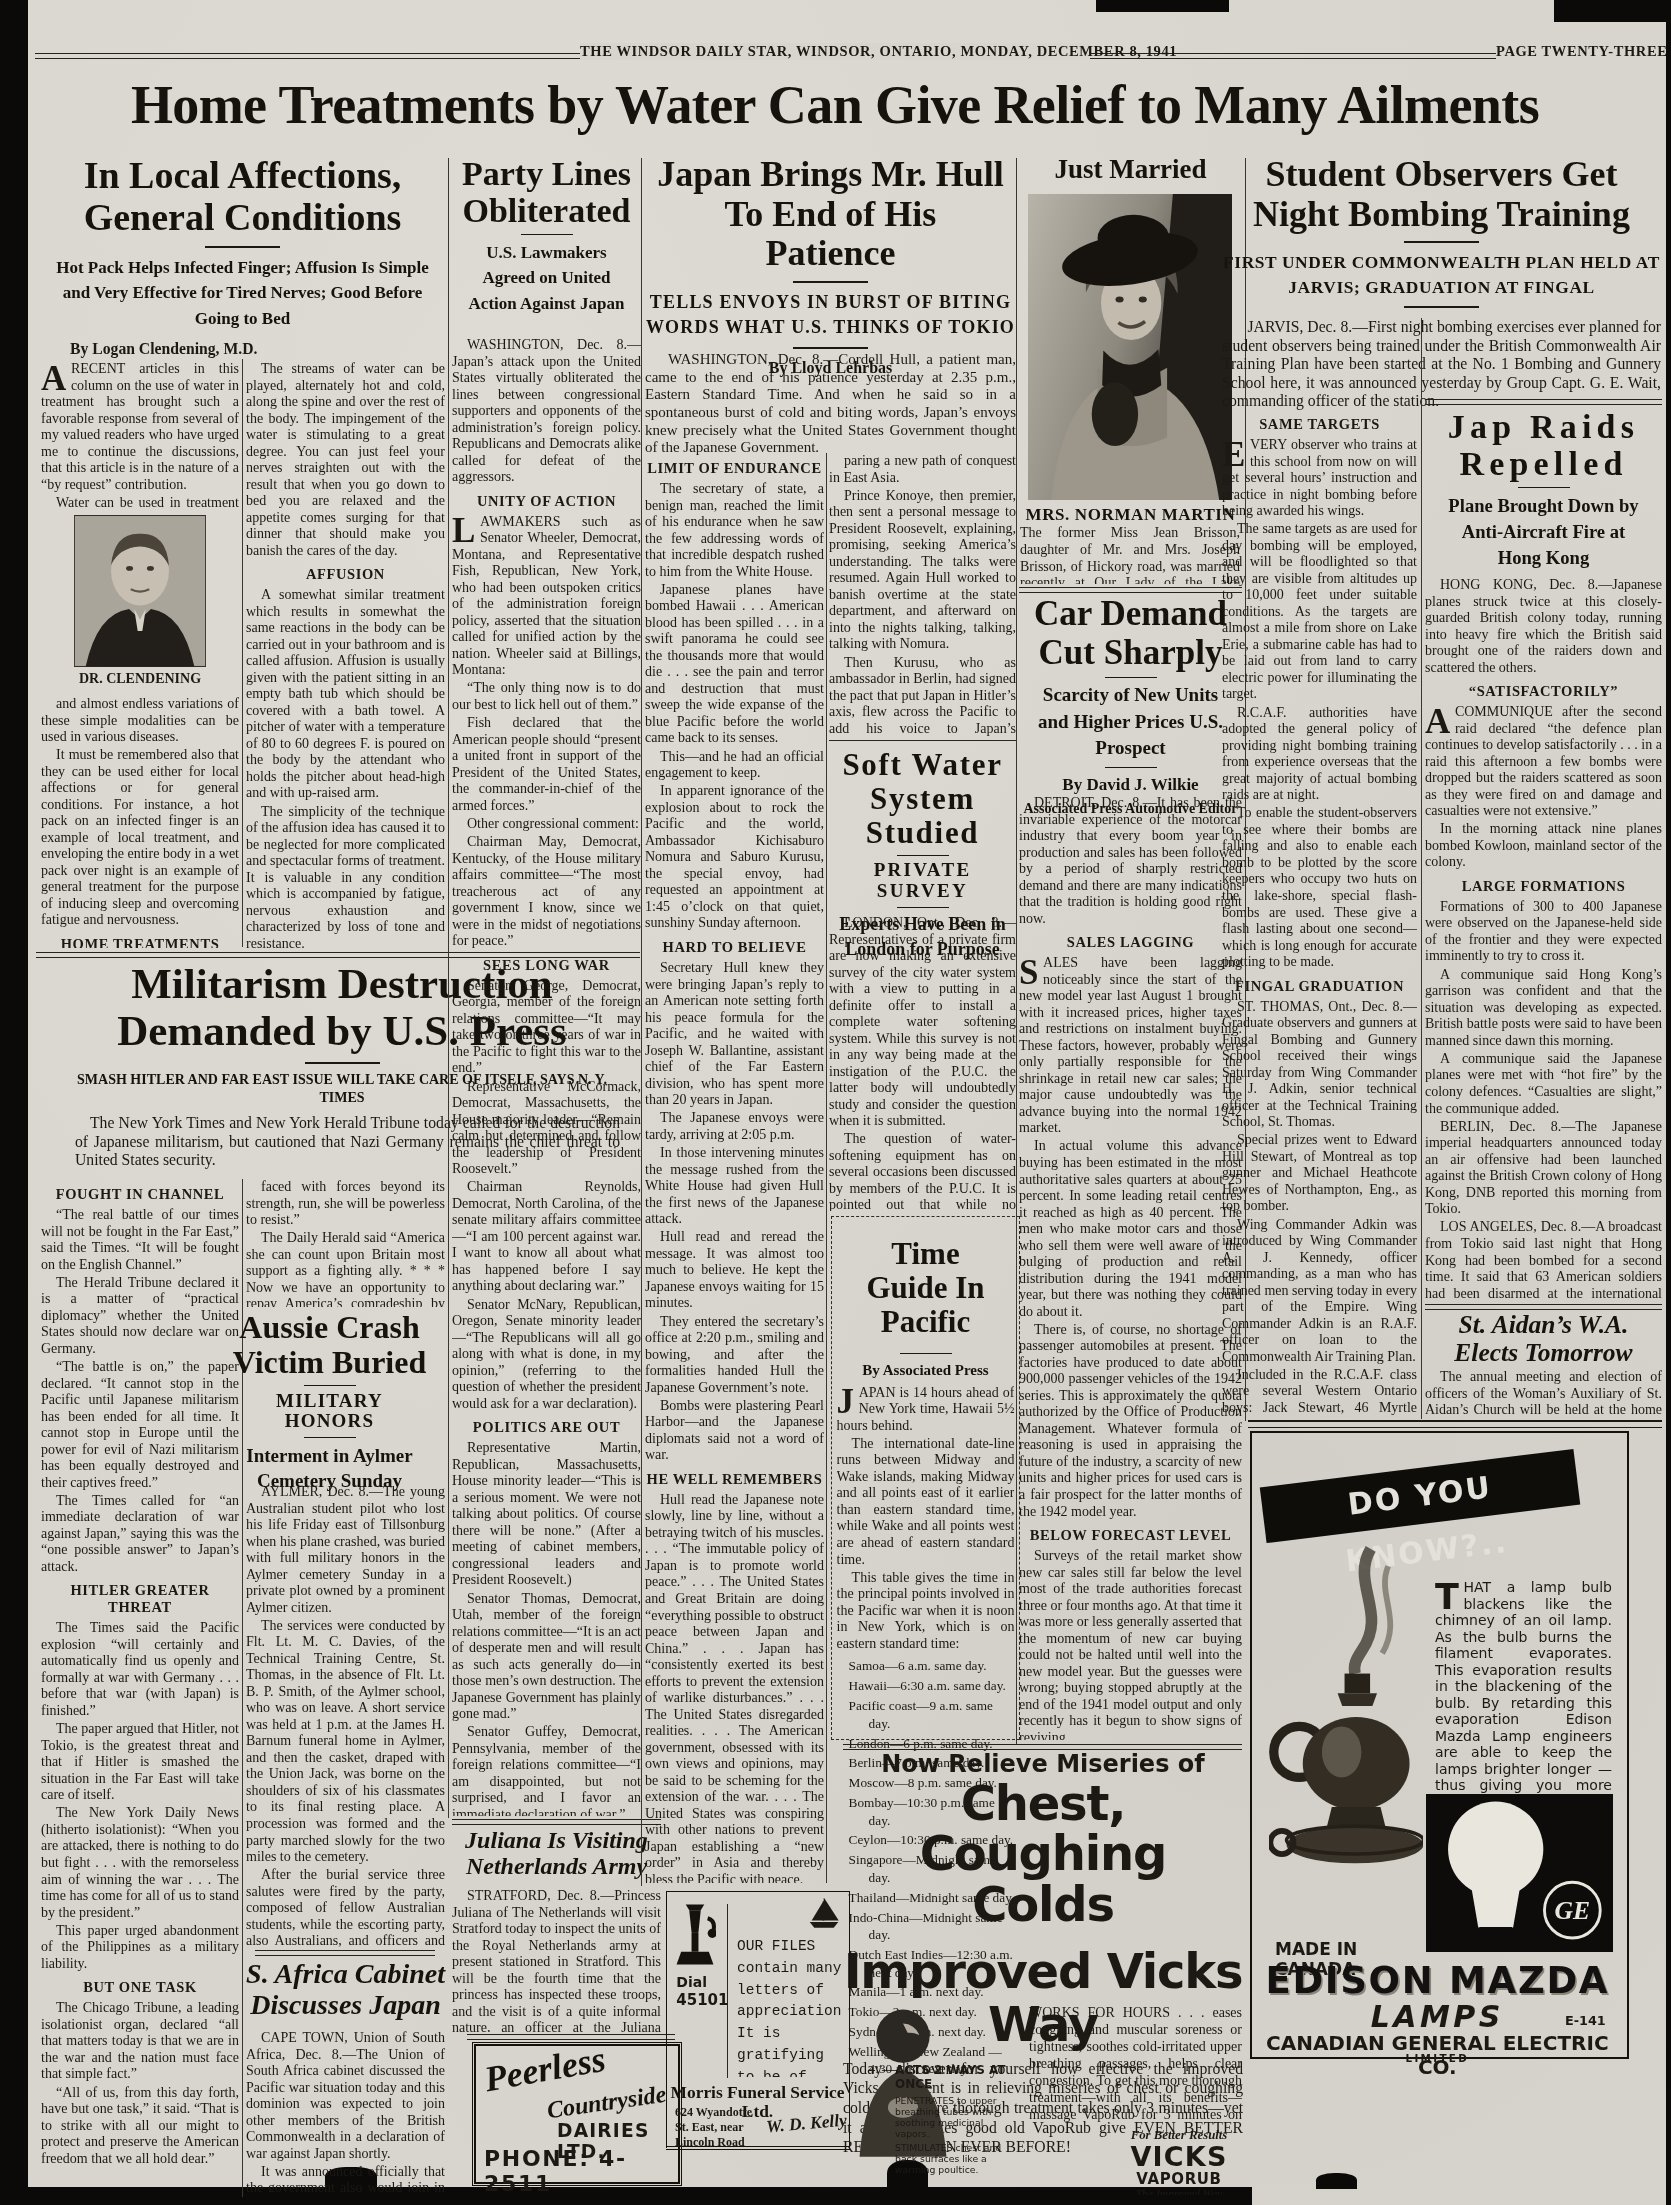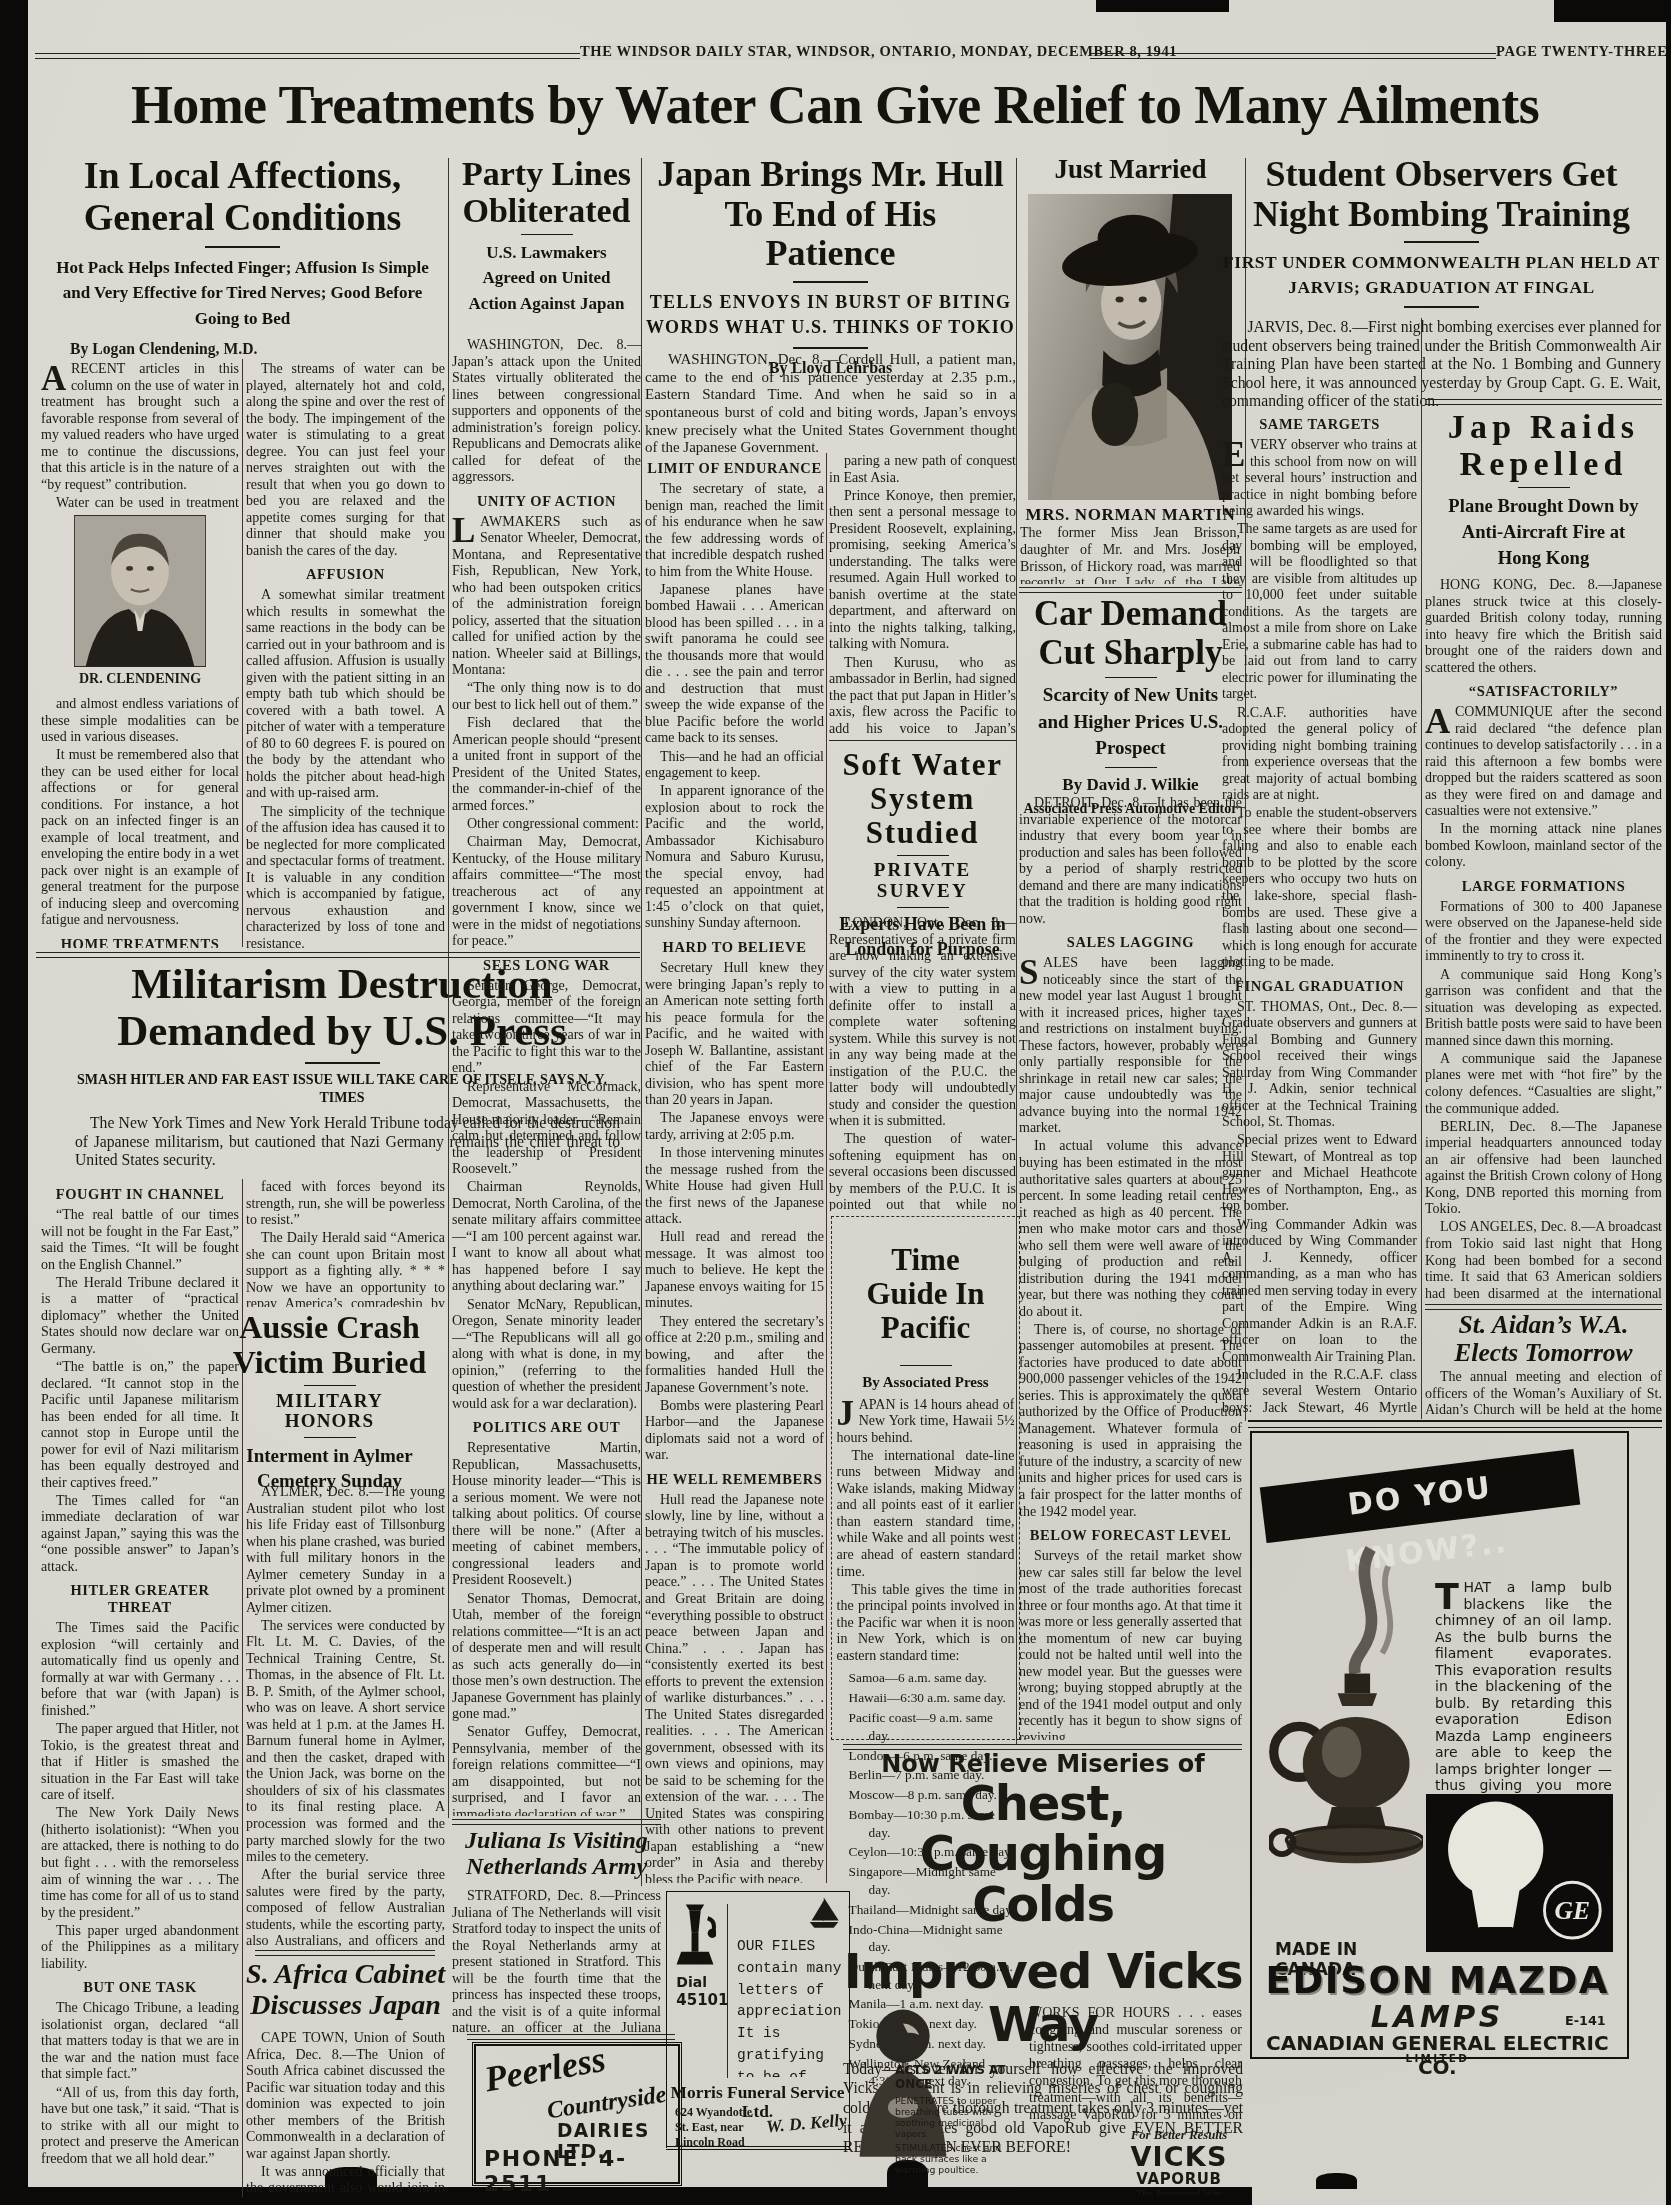--- a/index.html
+++ b/index.html
@@ -225,21 +225,21 @@
     <div class="hl" style="font-size:19px;letter-spacing:2.3px;">PRIVATE SURVEY</div>
     <div class="hr-tiny"></div>
     <div class="deck" style="font-size:18px;line-height:1.35;">Experts Have Been in London for Purpose</div>
   </div>
   <div class="abs flow" style="left:829px;top:915px;width:187px;height:296px;">
       <div class="para">LONDON, Ont., Dec. 8.—Representatives of a private firm are now making an extensive survey of the city water system with a view to putting in a definite offer to install a complete water softening system. While this survey is not in any way being made at the instigation of the P.U.C. the latter body will undoubtedly study and consider the question when it is submitted.</div>
       <div class="para">The question of water-softening equipment has on several occasions been discussed by members of the P.U.C. It is pointed out that while no intimation has been given that money for this purpose can be spent at this time, the matter is nevertheless something which will come up at some future date.</div>
     </div>
 
   <div class="abs" style="left:831px;top:1216px;width:189px;height:524px;border:1.7px dashed #2c2923;padding:5.8px 4.6px;box-sizing:border-box;">
-    <div class="hl" style="font-size:31px;width:139px;margin:20px auto;">Time Guide In Pacific</div>
+    <div class="hl" style="font-size:31px;width:139px;margin:14px auto;">Time Guide In Pacific</div>
     <div class="hr-tiny"></div>
     <div class="deck" style="font-size:15px;">By Associated Press</div>
     <div class="flow" style="margin-top:3.5px;">
         <div class="para" style="text-indent: 0px;"><span class="dropcap">J</span>APAN is 14 hours ahead of New York time, Hawaii 5½ hours behind.</div>
         <div class="para">The international date-line runs between Midway and Wake islands, making Midway and all points east of it earlier than eastern standard time, while Wake and all points west are ahead of eastern standard time.</div>
         <div class="para">This table gives the time in the principal points involved in the Pacific war when it is noon in New York, which is on eastern standard time:</div>
       </div>
     <div class="flow" style="margin-top:3.5px;">
         <div class="titem">Samoa—6 a.m. same day.</div>
         <div class="titem">Hawaii—6:30 a.m. same day.</div>

